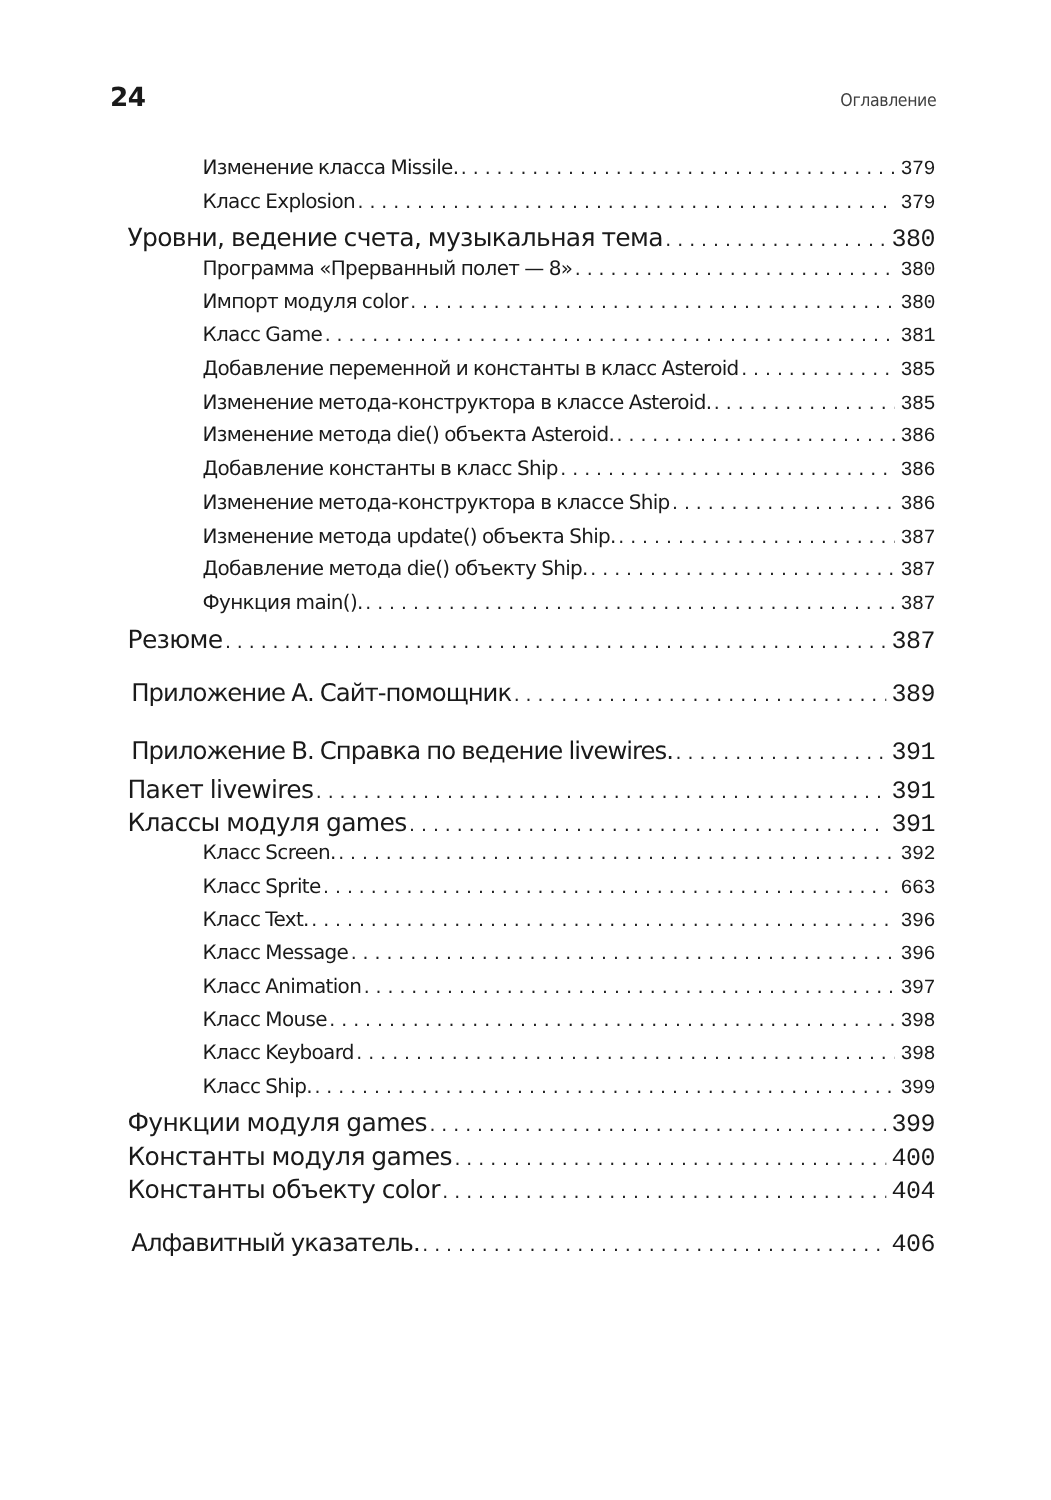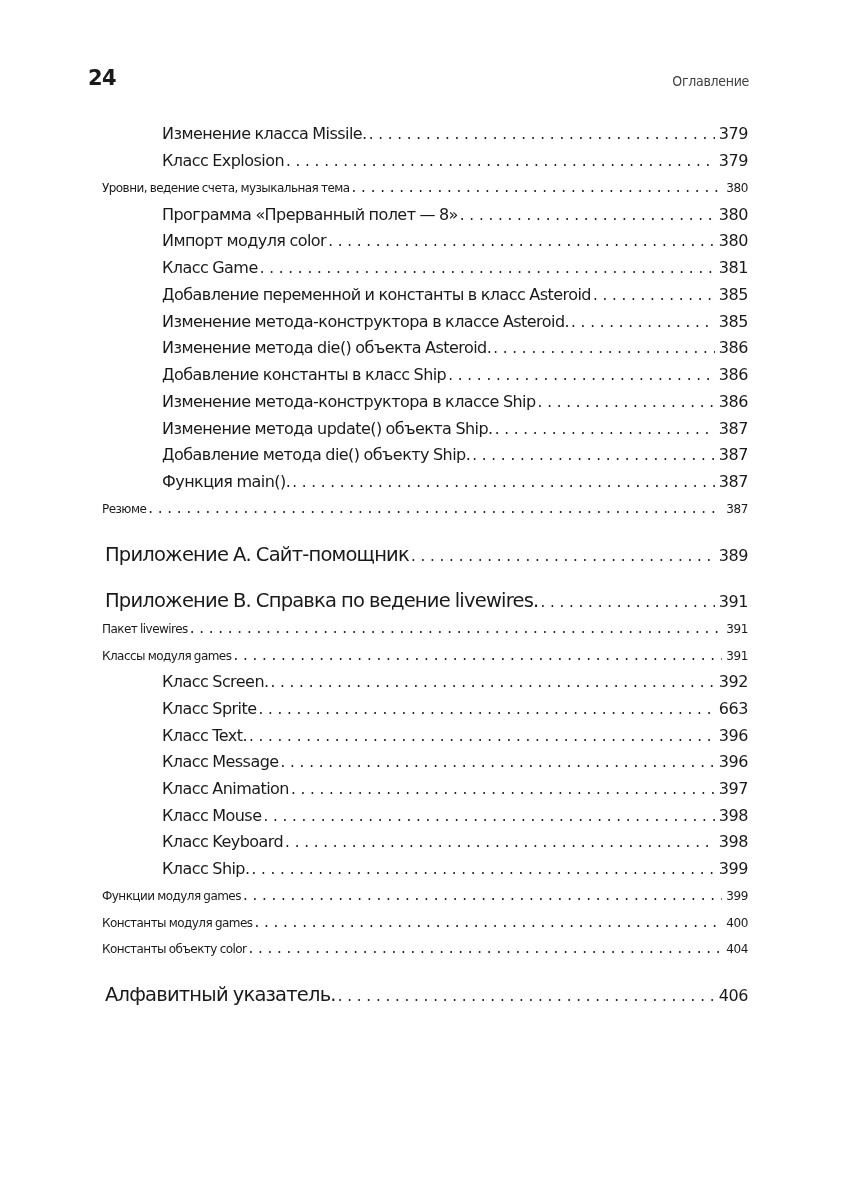--- a/index.html
+++ b/index.html
@@ -41,21 +41,21 @@
     }
     .toc-row {
       position: absolute;
       right: 93px;
       display: flex;
       align-items: baseline;
       white-space: nowrap;
       overflow: hidden;
     }
     .toc-row.lvl1 { left: 61px; font-size: 19.5px; }
-    .toc-row.lvl2 { left: 102px; font-size: 12px; }
+    .toc-row.lvl2 { left: 102px; font-size: 20px; }
     .toc-row.lvl3 { left: 162px; font-size: 16px; }
     .toc-title {
       flex: 0 0 auto;
       letter-spacing: -0.55px;
       word-spacing: -0.5px;
       transform-origin: left;
     }
     .toc-row.lvl1 .toc-title { letter-spacing: -0.8px; margin-left: 44px; }
     .toc-leader {
       flex: 1 1 auto;
@@ -65,22 +65,23 @@
       font-size: 15px;
       color: #222;
     }
     .toc-leader::before {
       content: ". . . . . . . . . . . . . . . . . . . . . . . . . . . . . . . . . . . . . . . . . . . . . . . . . . . . . . . . . . . . . . . . . . . . . . . . . . . . . . . . . . . . . . . . . . . . . . . . . . . . . . . . . . . . . . . . .";
       letter-spacing: 0;
     }
     .toc-page {
       flex: 0 0 auto;
       letter-spacing: -0.4px;
-    }
-    .toc-row.lvl1 .toc-page { font-size: 16px; }
+      font-family: Liberation Mono, monospace;
+    }
+    .toc-row.lvl1 .toc-page { font-size: 20px; }
   </style>
 </head>
 <body>
 
 <div class="page-number">24</div>
 <div class="running-head">Оглавление</div>
 
 <div class="toc">
   <div class="toc-row lvl3" style="top:124px">
     <span class="toc-title">Изменение класса Missile.</span>

